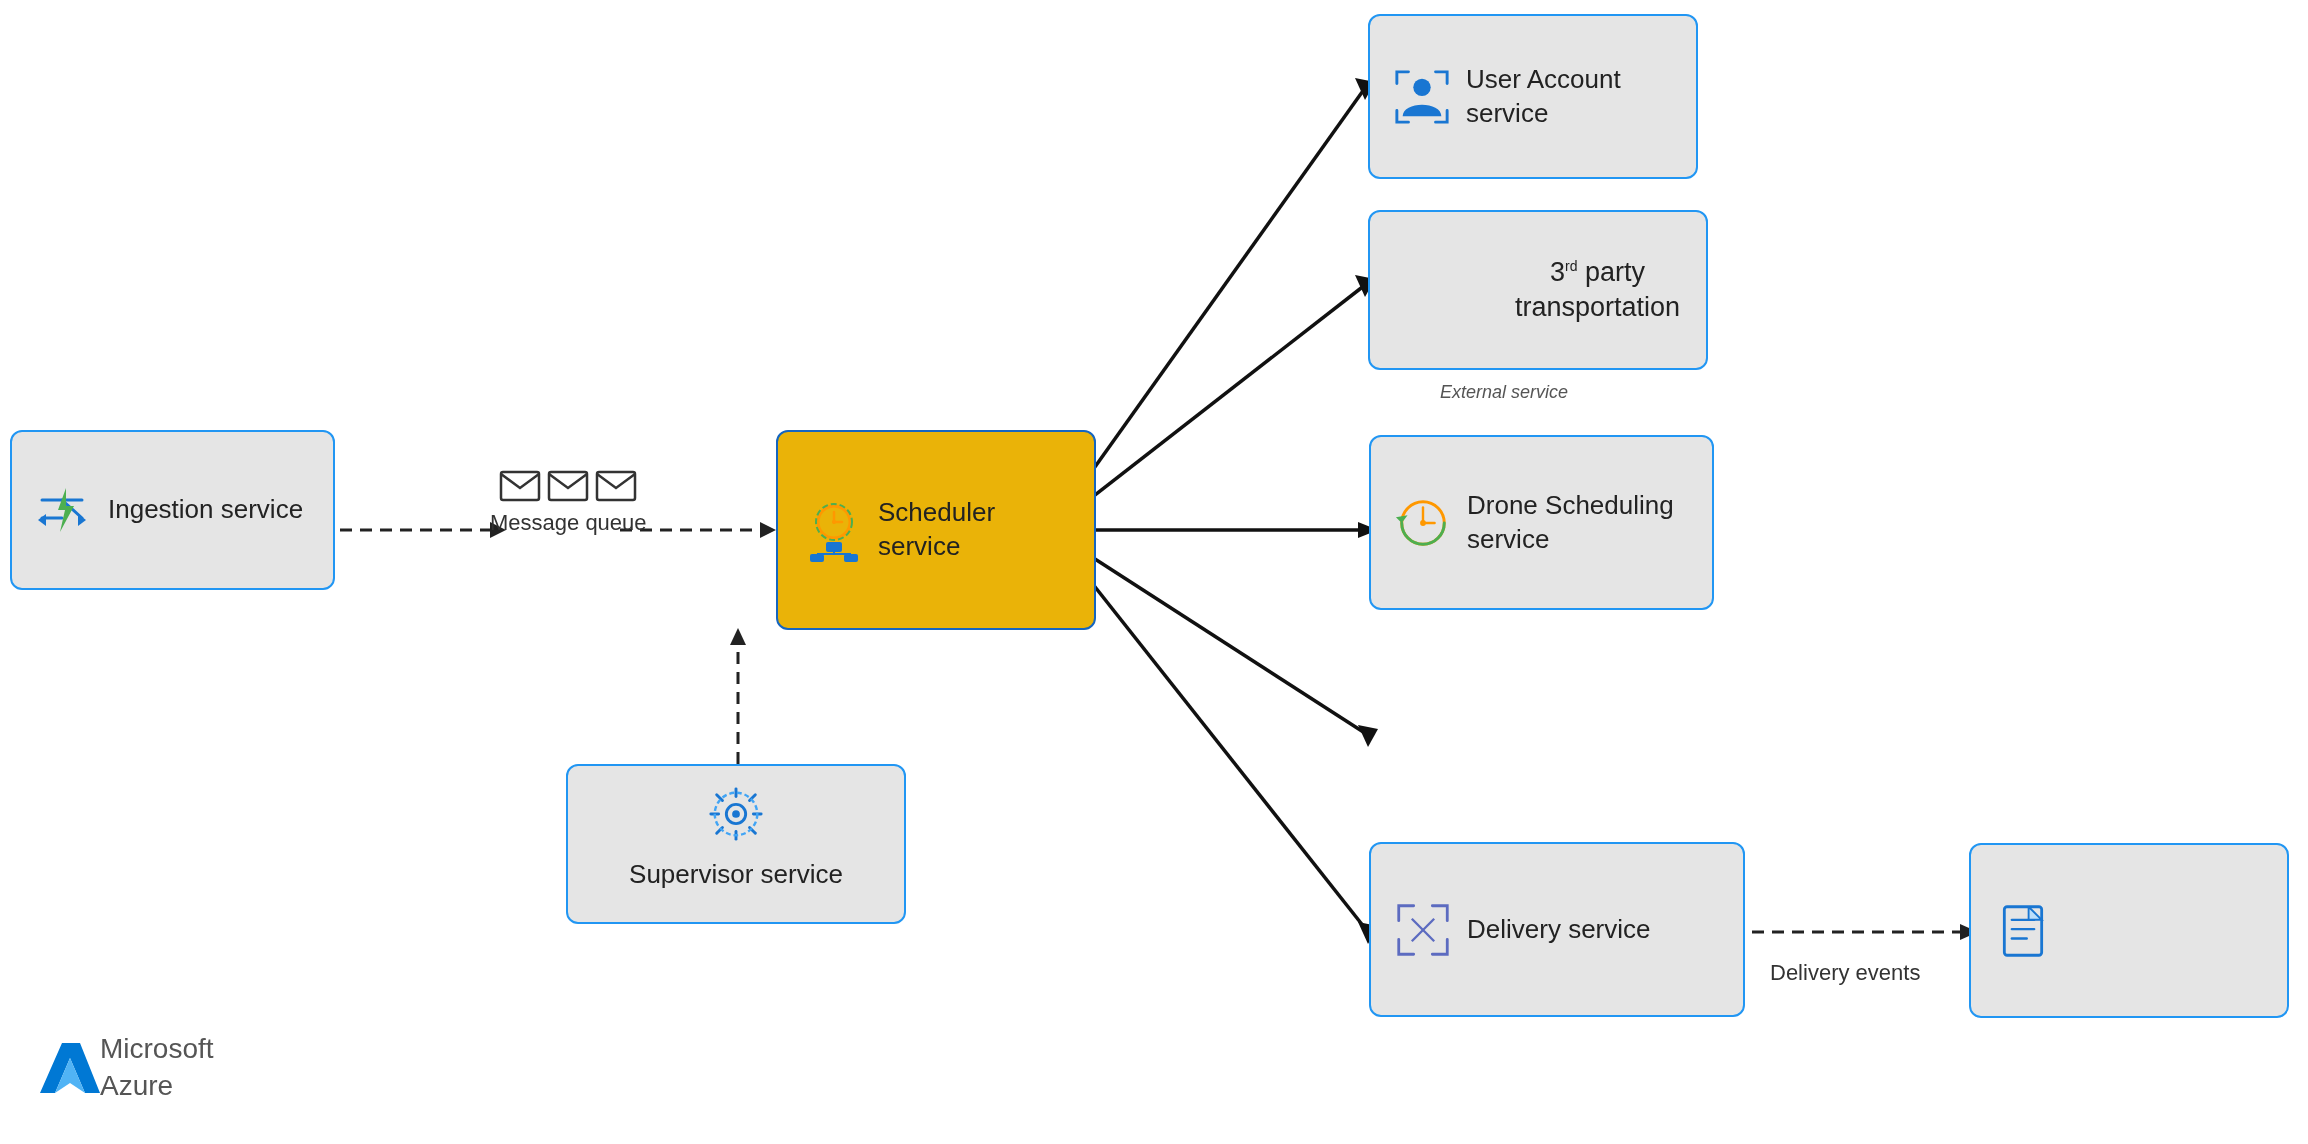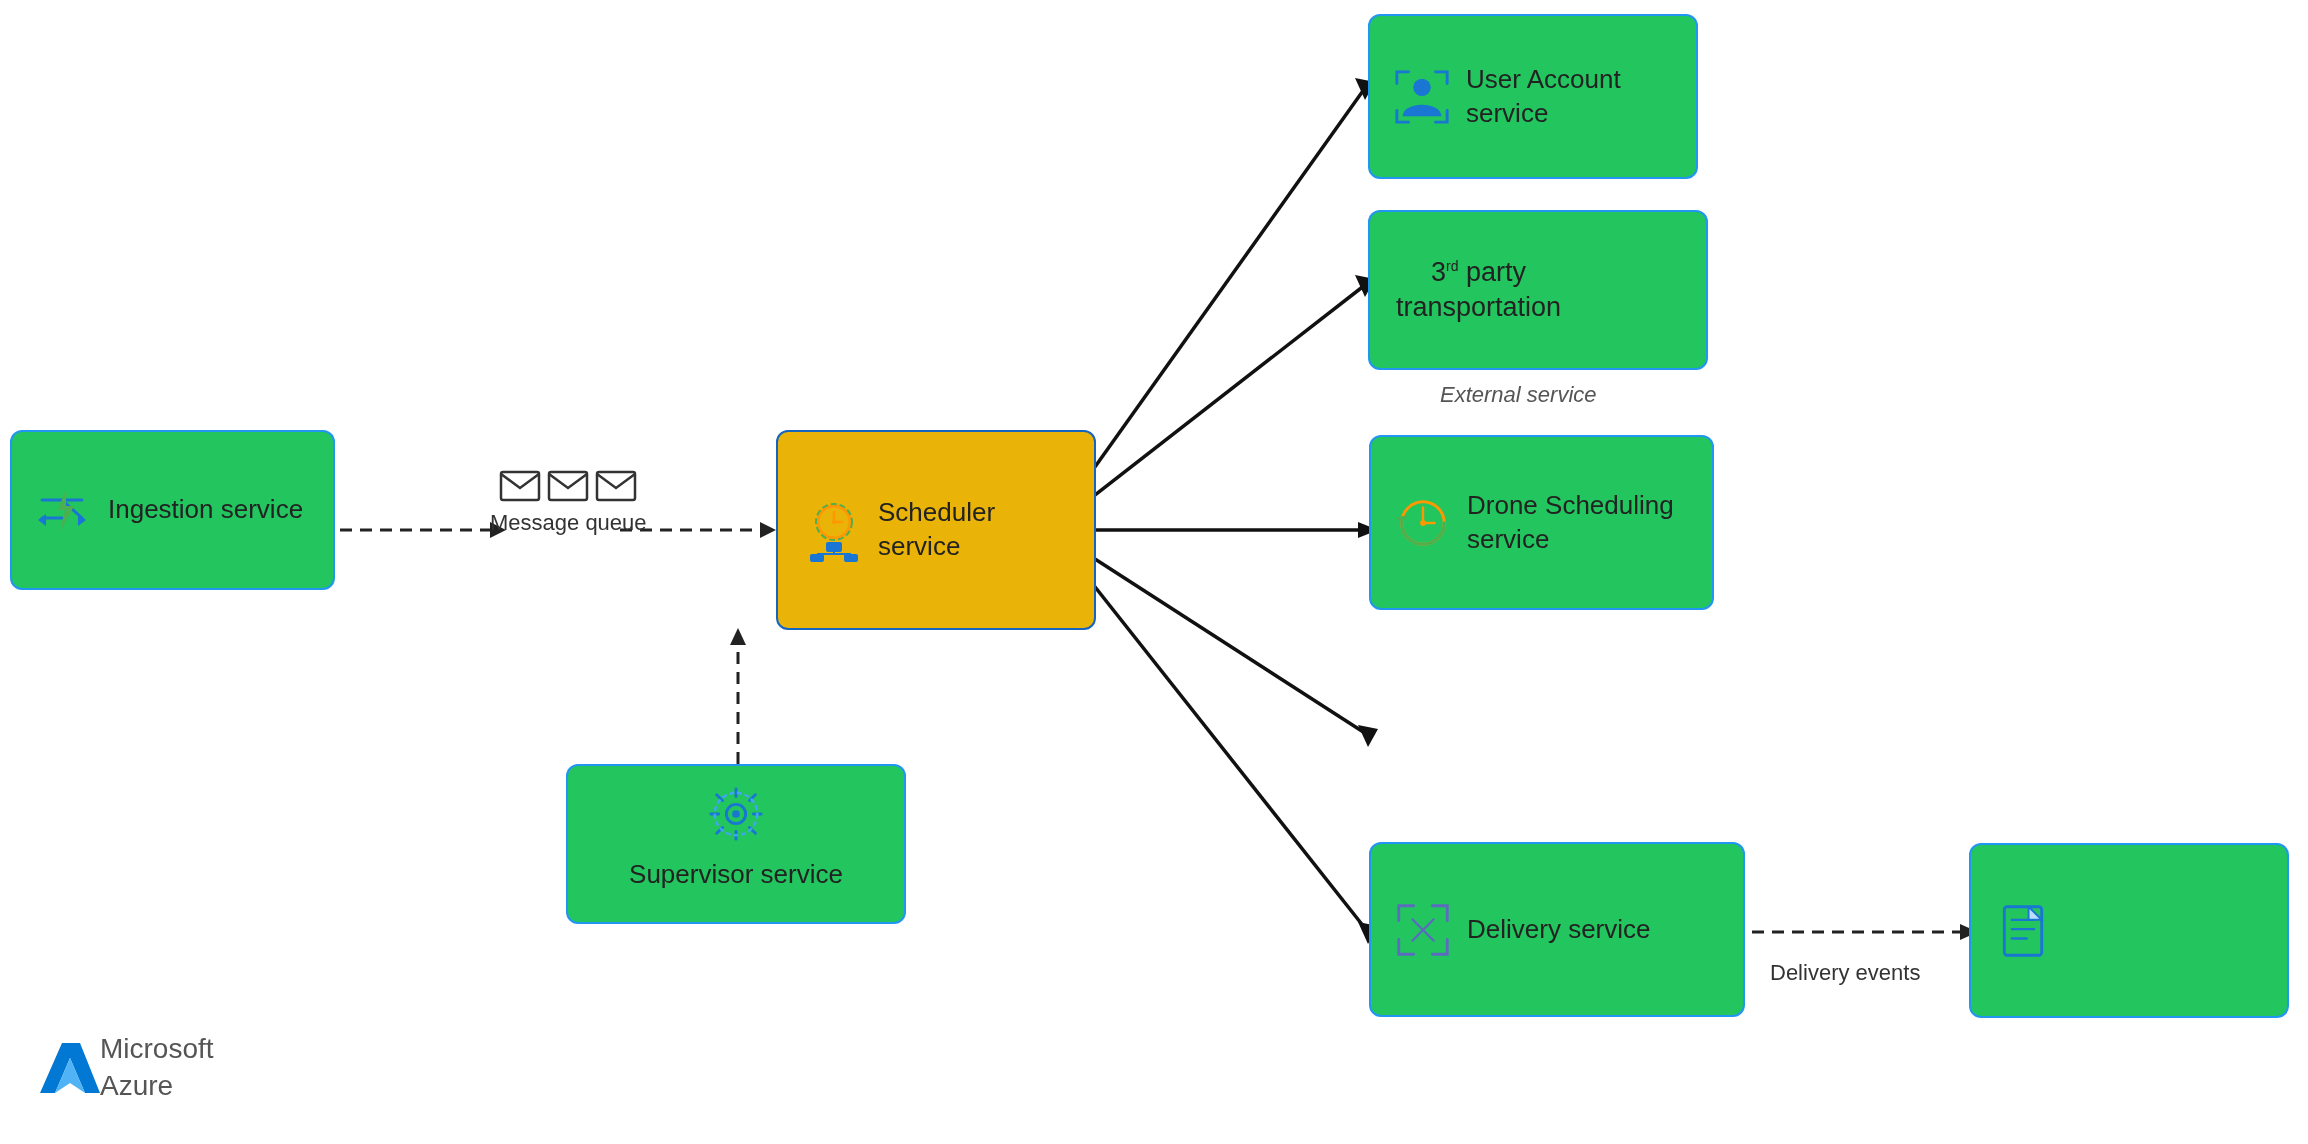--- a/index.html
+++ b/index.html
@@ -15,21 +15,21 @@
     .diagram-container {
       position: relative;
       width: 2308px;
       height: 1144px;
     }
 
     .service-box {
       position: absolute;
       border: 2px solid #2196F3;
       border-radius: 12px;
-      background: #22c55e;
+      background: #e5e5e5;
       display: flex;
       align-items: center;
       padding: 18px 22px;
       gap: 14px;
     }
 
     .service-box.highlighted {
       border: 2.5px solid #1565C0;
       background: #eab308;
     }
@@ -87,21 +87,21 @@
     }
     .azure-logo .azure-text {
       font-size: 28px;
       color: #555;
       line-height: 1.3;
     }
 
     
     .external-label {
       position: absolute;
-      font-size: 22px;
+      font-size: 18px;
       color: #555;
       font-style: italic;
     }
 
     
     .delivery-events-label {
       position: absolute;
       font-size: 22px;
       color: #333;
     }
@@ -249,21 +249,21 @@
         <polyline points="44,4 56,4 56,16" fill="none" stroke="#1976D2" stroke-width="3" stroke-linecap="round"></polyline>
         <polyline points="4,44 4,56 16,56" fill="none" stroke="#1976D2" stroke-width="3" stroke-linecap="round"></polyline>
         <polyline points="44,56 56,56 56,44" fill="none" stroke="#1976D2" stroke-width="3" stroke-linecap="round"></polyline>
       </svg>
     </div>
     <div class="service-label">User
 Account
 service</div>
   </div>
 
-  <div class="service-box" style="left:1368px; top:210px; width:340px; min-height:160px; flex-direction:column; align-items:flex-start; justify-content:center; padding:20px 26px;">
+  <div class="service-box" style="left:1368px; top:210px; width:340px; min-height:160px; flex-direction:column; align-items:flex-end; justify-content:center; padding:20px 26px;">
     <div class="service-label" style="text-align:center; font-size:27px;">3<sup>rd</sup> party<br>transportation</div>
   </div>
 
   <div class="external-label" style="left:1440px; top:382px;">External service</div>
 
   <div class="service-box" style="left:1369px; top:435px; width:345px; min-height:175px;">
     <div class="icon-wrap">
       <svg viewBox="0 0 60 60" width="58" height="58">
 
         <circle cx="30" cy="30" r="22" fill="none" stroke="#FF9800" stroke-width="3"></circle>

